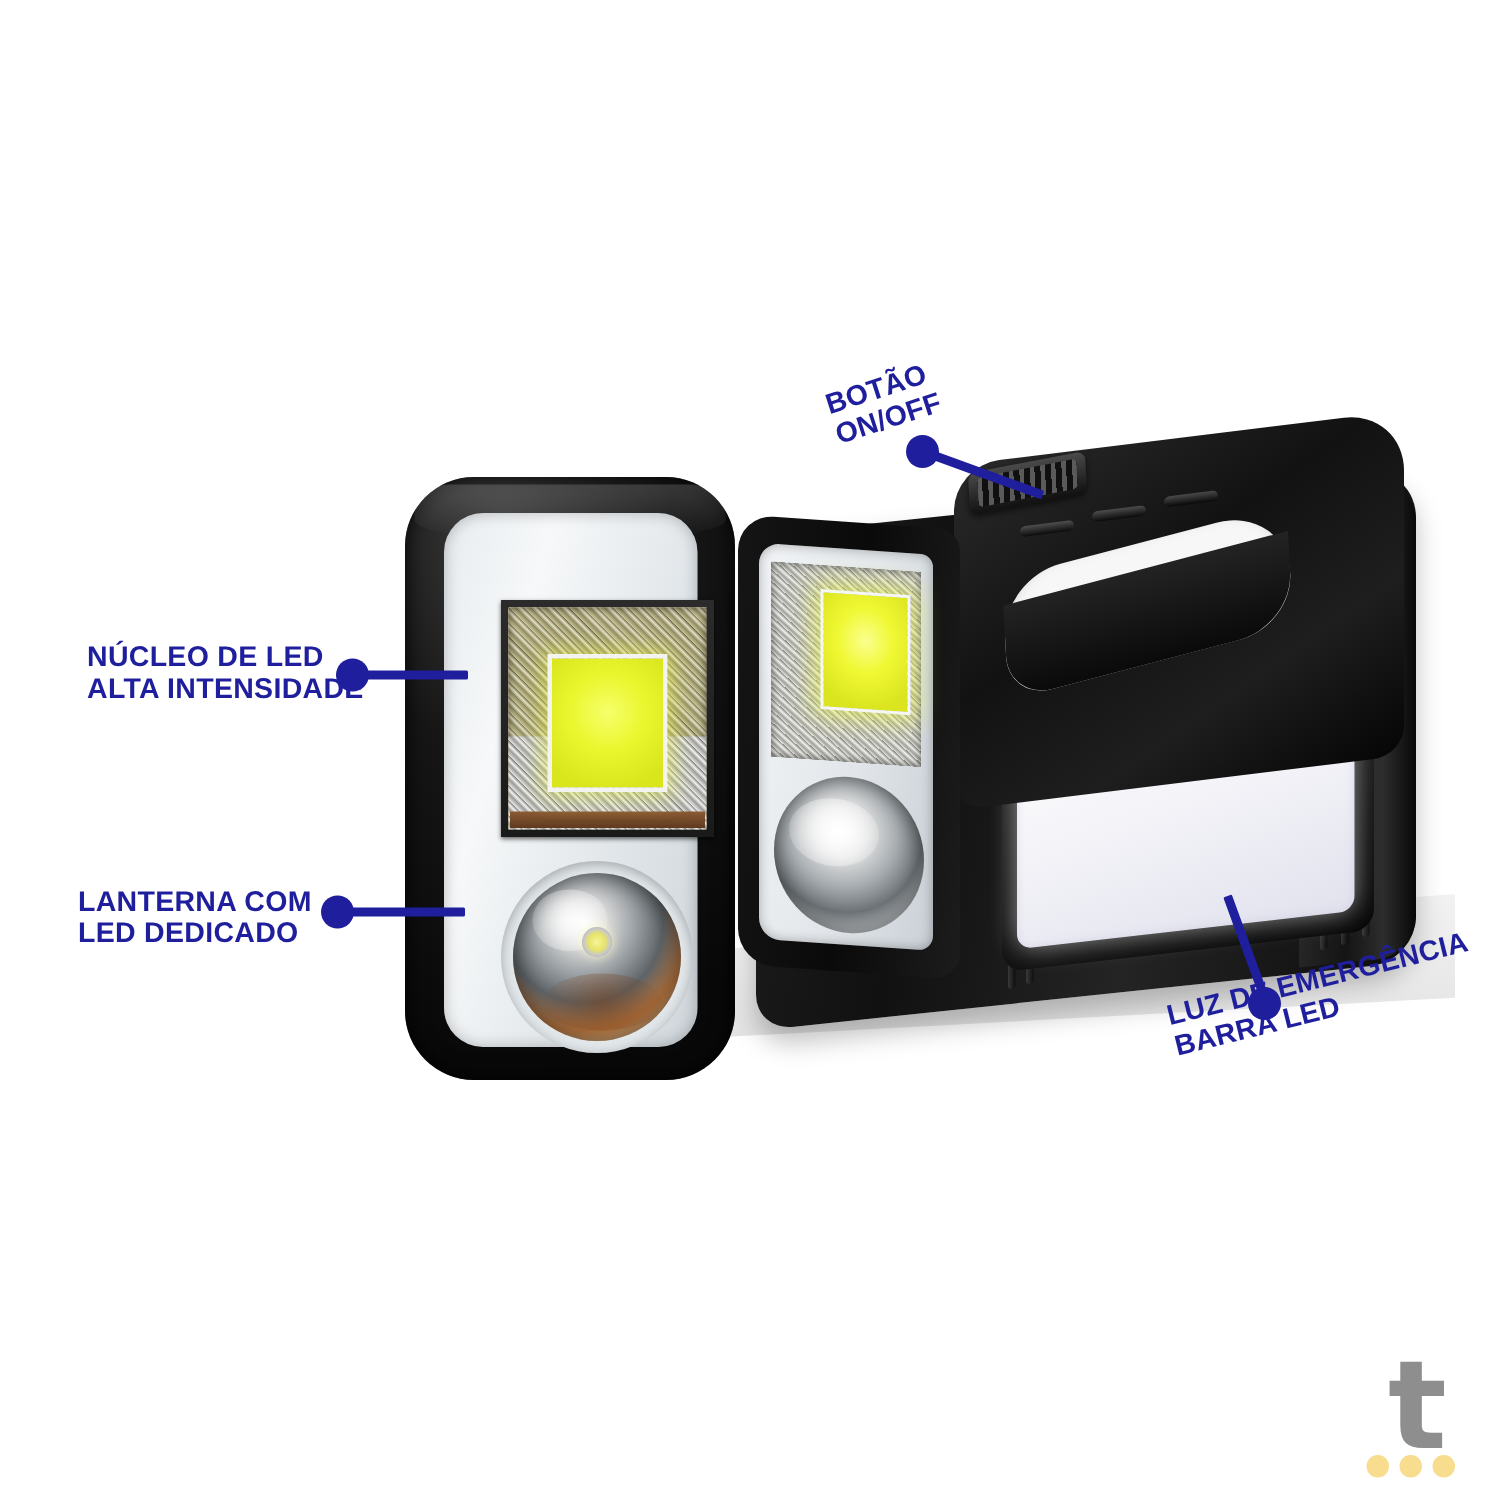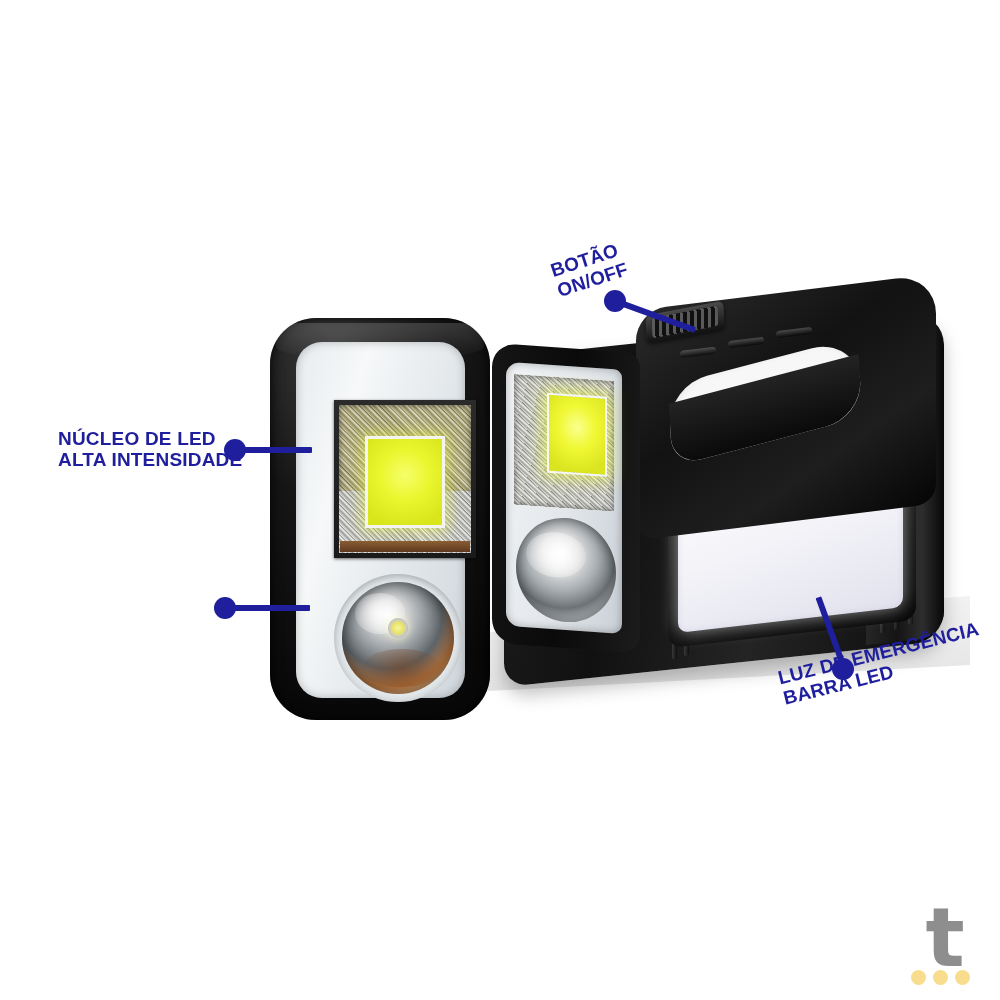--- a/index.html
+++ b/index.html
@@ -444,20 +444,24 @@
 
   </div>
 
   <div class="callout-text" style="left:58px; top:428px;">
     <div>NÚCLEO DE LED</div>
     <div>ALTA INTENSIDADE</div>
   </div>
   <div class="callout-dot" style="left:224px; top:439px;"></div>
   <div class="callout-line" style="left:240px; top:447px; width:72px;"></div>
 
+  <div class="callout-text" style="left:52px; top:591px;">
+    <div>LANTERNA COM</div>
+    <div>LED DEDICADO</div>
+  </div>
   <div class="callout-dot" style="left:214px; top:597px;"></div>
   <div class="callout-line" style="left:230px; top:605px; width:80px;"></div>
 
   <div class="callout-text" style="left:548px; top:261px; transform:rotate(-18deg); transform-origin:0 0;">
     <div>BOTÃO</div>
     <div>ON/OFF</div>
   </div>
   <div class="callout-dot" style="left:604px; top:290px;"></div>
   <div class="callout-line" style="left:618px; top:299px; width:82px; transform:rotate(20deg);"></div>
 

